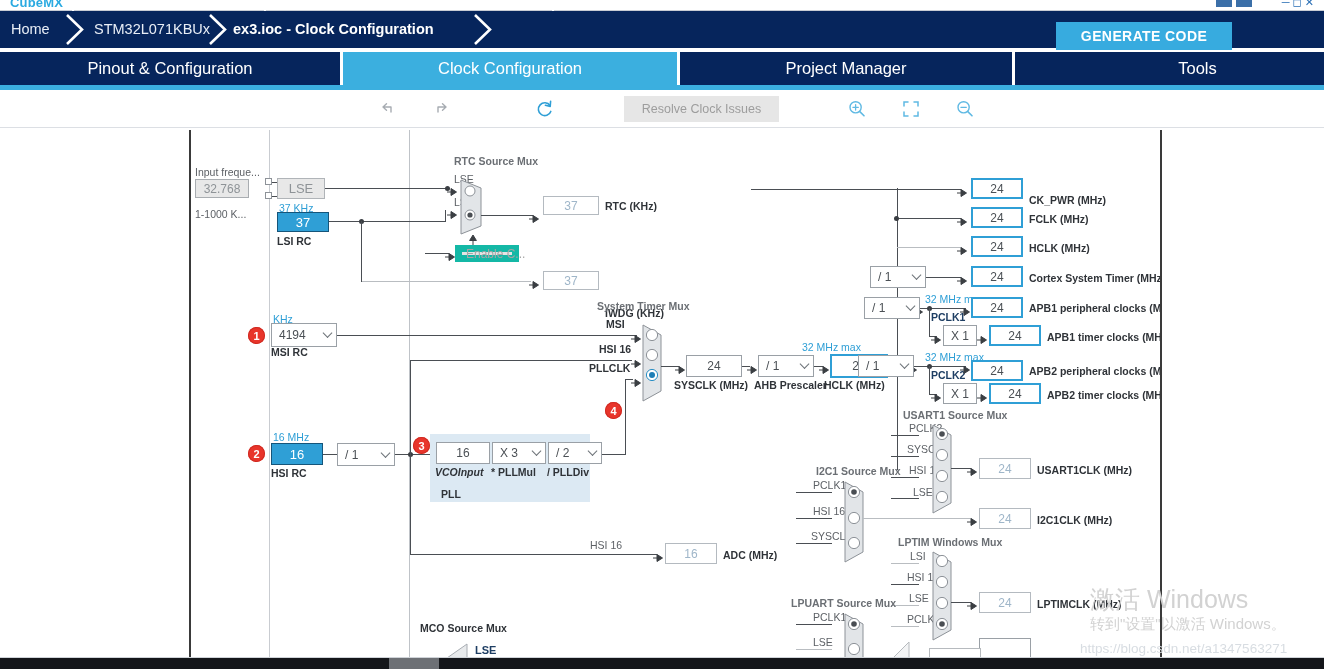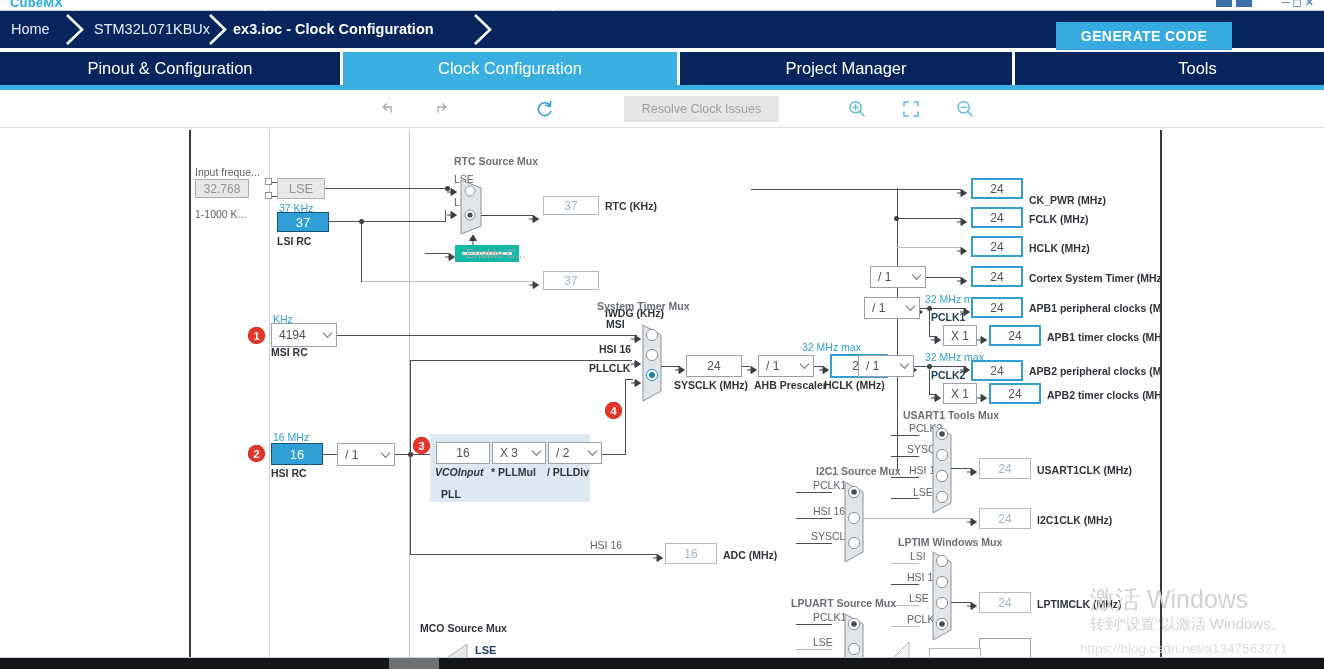--- a/index.html
+++ b/index.html
@@ -576,21 +576,21 @@
     </div>
     <div class="fld" style="left:752px; top:253px; width:34px; height:21px;">X 1</div>
     <div class="arw" style="left:786px; top:259px;">
       <svg width="12" height="10" viewBox="0 0 12 10">
           <path d="M0 5 L8 5 M4 1.5 L9.5 5 L4 8.5 Z" fill="#3a3e43" stroke="#3a3e43" stroke-width="1"></path>
         </svg>
     </div>
     <div class="fld hl" style="left:798px; top:253px; width:52px; height:21px;">24</div>
     <div class="lbl dk" style="left:856px; top:259px;">APB2 timer clocks (MHz)</div>
 
-    <div class="lbl ttl" style="left:712px; top:279px;">USART1 Tools Mux</div>
+    <div class="lbl ttl" style="left:712px; top:279px;">USART1 Source Mux</div>
     <div class="lbl" style="left:718px; top:292px;">PCLK2</div>
     <div class="lbl" style="left:716px; top:313px;">SYSCLK</div>
     <div class="lbl" style="left:718px; top:334px;">HSI 16</div>
     <div class="lbl" style="left:722px; top:356px;">LSE</div>
     <div class="wire" style="left:700px; top:305px; width:28px; height:1px;"></div>
     <div class="wire" style="left:700px; top:326px; width:28px; height:1px;"></div>
     <div class="wire" style="left:700px; top:347px; width:28px; height:1px;"></div>
     <div class="wire" style="left:700px; top:368px; width:28px; height:1px;"></div>
     <div class="mux" style="left:740px; top:293px;">
       <svg width="28" height="92" viewBox="0 0 28 92">

